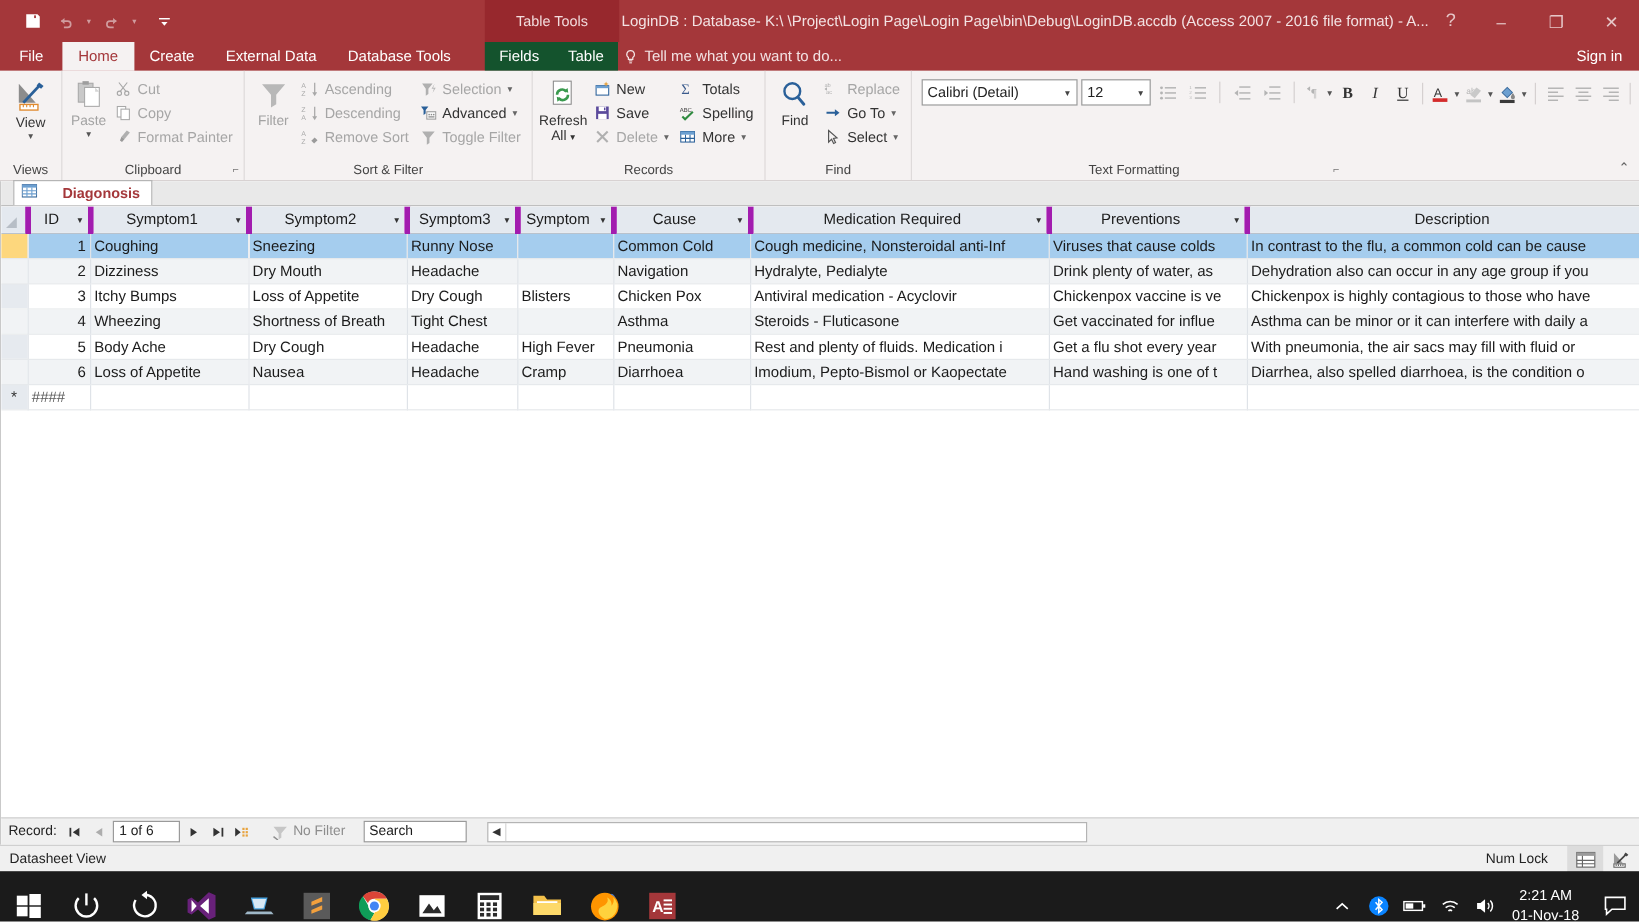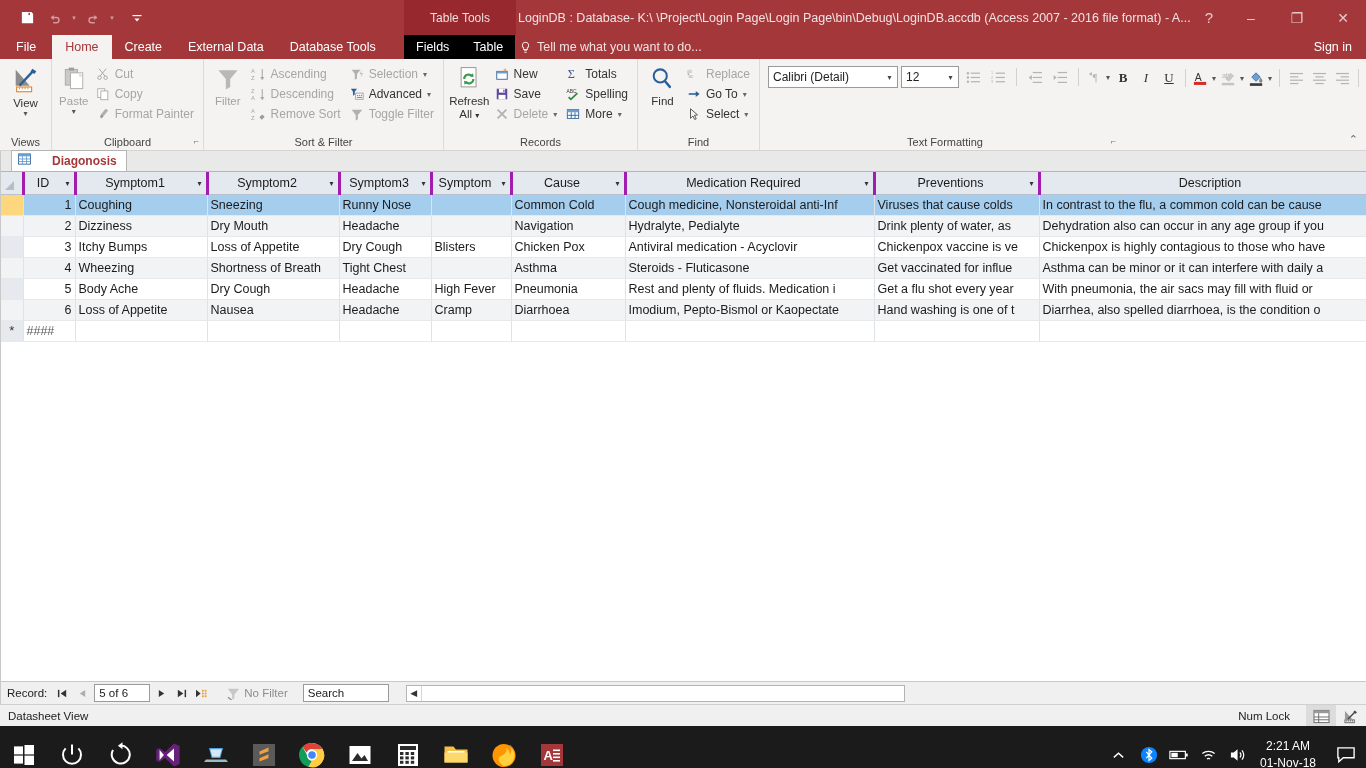--- a/index.html
+++ b/index.html
@@ -66,21 +66,21 @@
   .rtab {
     padding: 0 13px;
     display: flex; align-items: center;
     color: #ffffff;
     white-space: nowrap;
   }
   .rtab.file { padding: 0 16px; }
   .rtab.active { background: #f5f2f2; color: #a4373a; }
   .rtab-ctx-wrap {
     position: absolute; left: 404px; top: 0;
-    height: 24px; background: #000000;
+    height: 24px; background: #14532d;
     display: flex; align-items: stretch; text-align: right;
   }
   .rtab-ctx { padding: 0 12px; display: flex; align-items: center; color: #ffffff; }
   .tellme {
     position: absolute; left: 520px; top: 0; height: 24px;
     display: flex; align-items: center; gap: 6px;
     color: #f3e2e3; font-size: 12.5px;
   }
   .signin {
     position: absolute; right: 14px; top: 0; height: 24px;
@@ -198,21 +198,21 @@
     font-size: 12px; color: #a4373a; font-weight: bold;
     margin-left: 10px;
   }
 
   
   .sheet { flex: 1; position: relative; overflow: hidden; background: #fff; }
   table.ds { border-collapse: collapse; table-layout: fixed; width: 1392px; }
   table.ds th {
     height: 22px;
     background: #e4e9ef;
-    border-right: 3px solid #a21caf;
+    border-right: 5px solid #a21caf;
     border-bottom: 1px solid #b9c2cc;
     font-weight: normal;
     font-size: 12.5px;
     color: #1b1b1b;
     text-align: center;
     position: relative;
     padding: 0 16px 0 4px;
     white-space: nowrap;
     overflow: hidden;
   }
@@ -1021,21 +1021,21 @@
         <svg width="11" height="11" viewBox="0 0 12 12">
             <rect x="1" y="2" width="1.6" height="8" fill="#333"></rect>
             <path fill="#333" d="M10 2v8L4 6z"></path>
           </svg>
       </span>
       <span class="rn-btn dim">
         <svg width="9" height="9" viewBox="0 0 10 10">
             <path fill="#adadad" d="M8 1v8L2 5z"></path>
           </svg>
       </span>
-      <span class="rn-box">5 of 6</span>
+      <span class="rn-box">1 of 6</span>
       <span class="rn-btn">
         <svg width="9" height="9" viewBox="0 0 10 10">
             <path fill="#333" d="M2 1v8l6-4z"></path>
           </svg>
       </span>
       <span class="rn-btn">
         <svg width="11" height="11" viewBox="0 0 12 12">
             <path fill="#333" d="M2 2v8l6-4z"></path>
             <rect x="9.4" y="2" width="1.6" height="8" fill="#333"></rect>
           </svg>

